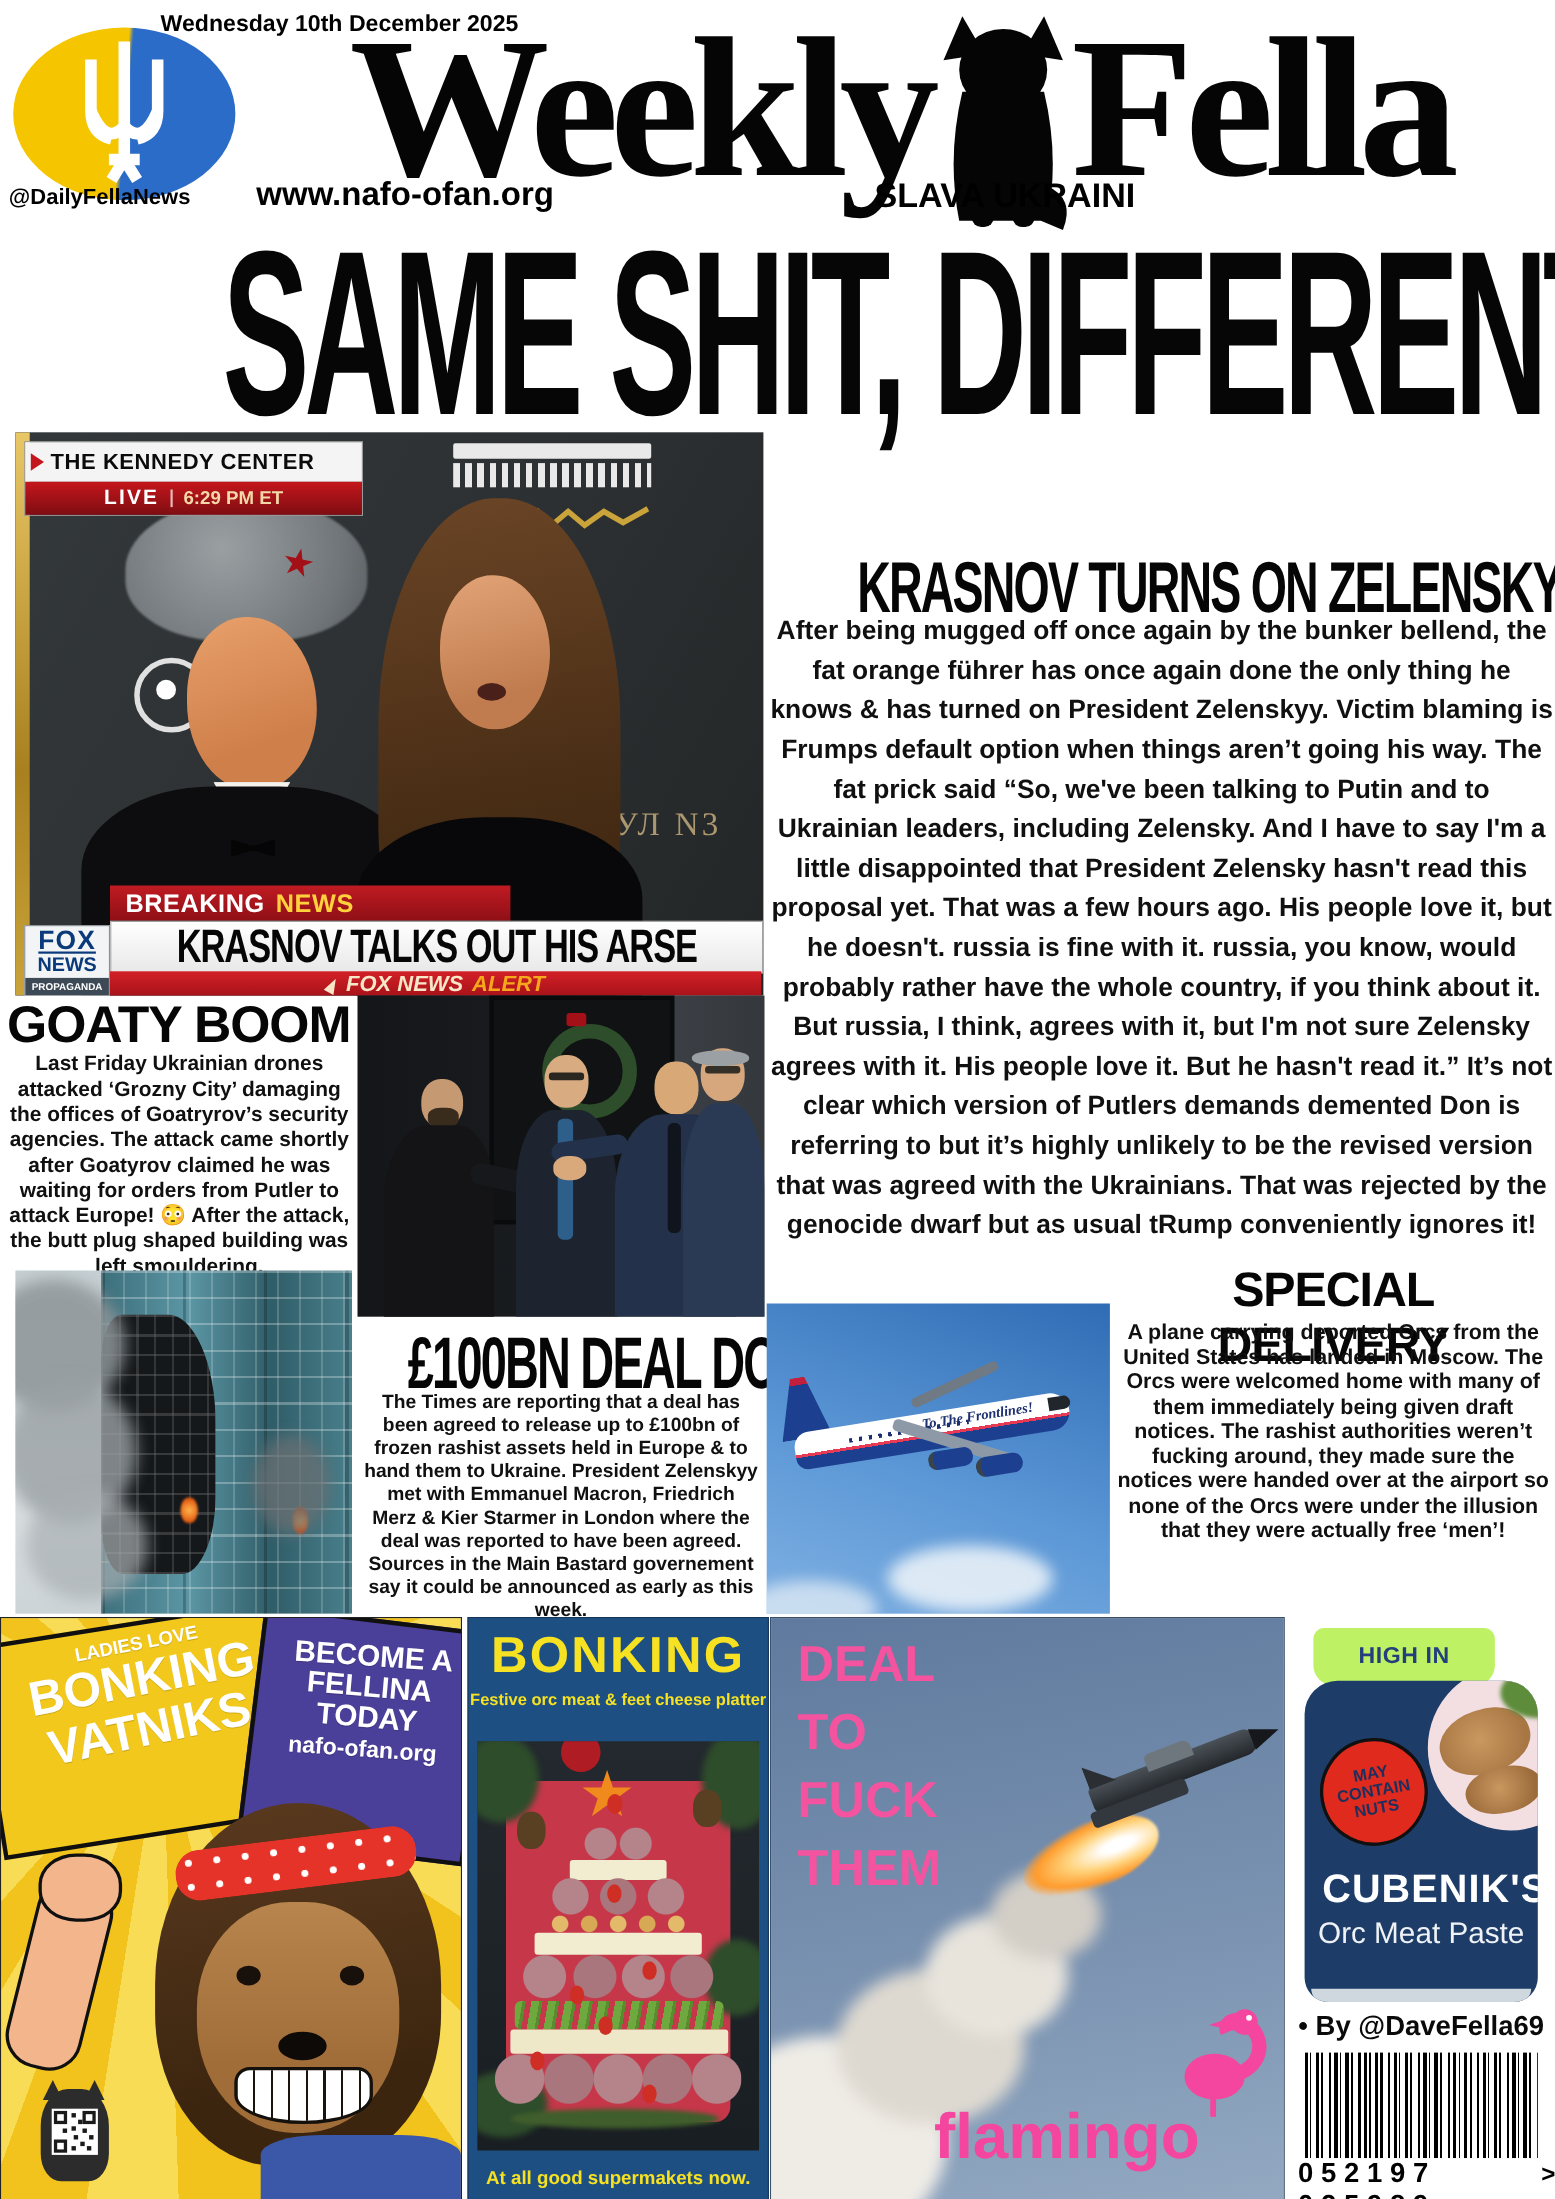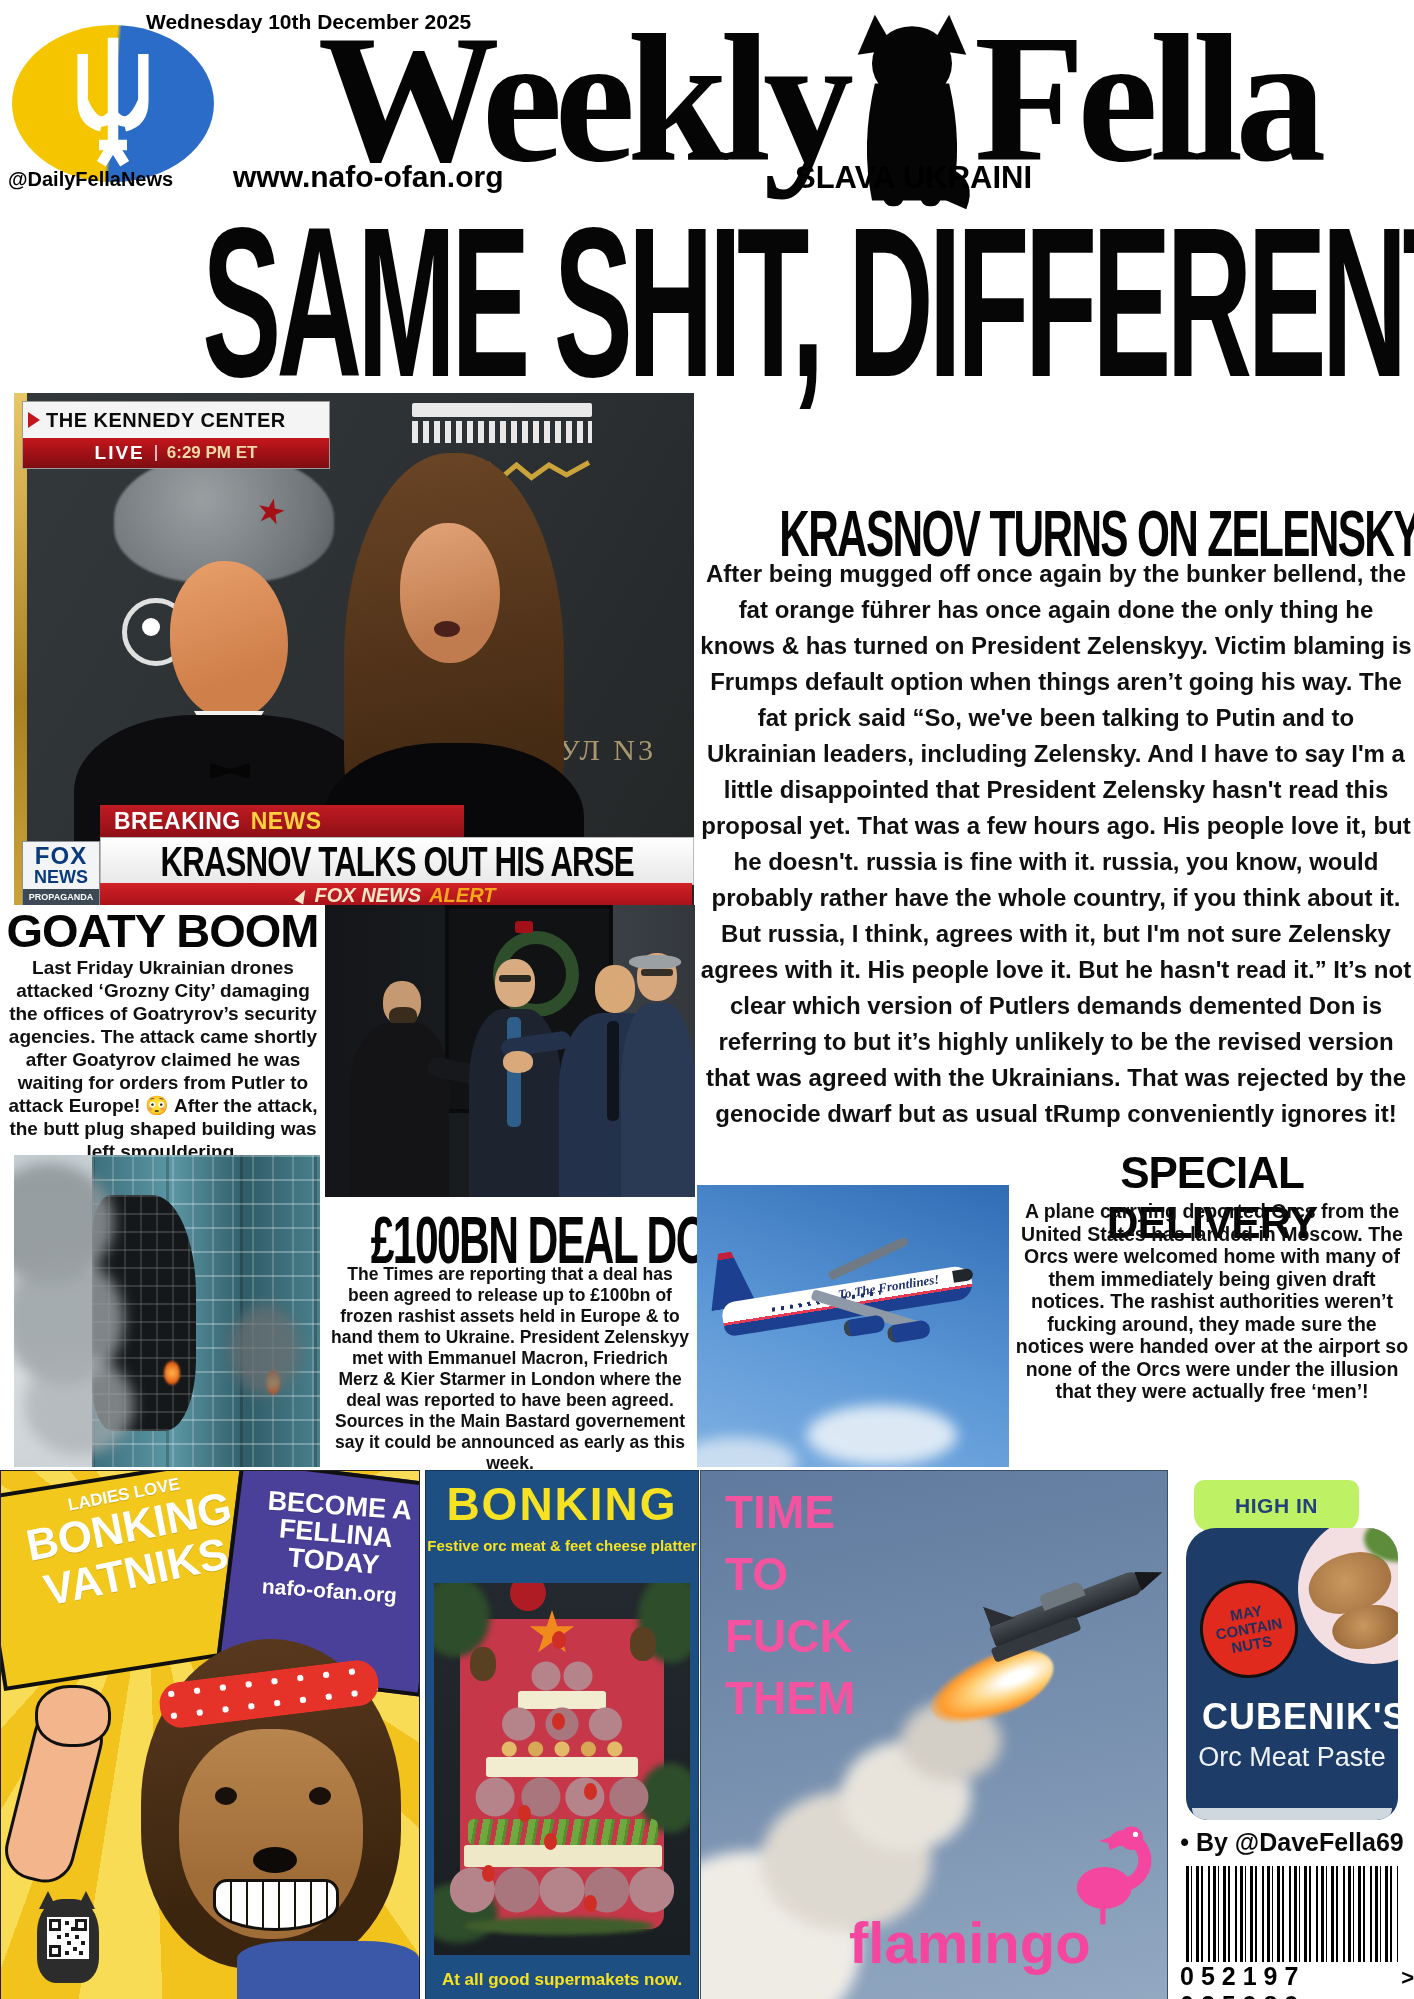--- a/index.html
+++ b/index.html
@@ -135,21 +135,21 @@
     <span class="cond" style="font-size:34px;transform:scale(0.92,1.25);letter-spacing:-1px;">KRASNOV TALKS OUT HIS ARSE</span>
   </div>
   <div class="abs" style="left:86px;top:490px;width:592px;height:25px;background:linear-gradient(180deg,#d32027,#a31118);
               display:flex;align-items:center;justify-content:center;gap:8px;">
     <span style="width:0;height:0;border-bottom:14px solid #f7e6c8;border-left:5px solid transparent;
                  border-right:5px solid transparent;transform:rotate(28deg);"></span>
     <span style="color:#f7e6c8;font-weight:700;font-size:20px;font-style:italic;">FOX NEWS</span>
     <span style="color:#f5a81c;font-weight:700;font-size:20px;font-style:italic;">ALERT</span>
   </div>
   <div class="abs" style="left:8px;top:448px;width:76px;height:67px;background:#f2f4f6;border:1px solid #8a8f94;text-align:center;">
-    <div style="color:#0a3a7a;font-weight:700;font-size:24px;line-height:24px;margin-top:2px;letter-spacing:1px;">FOX</div>
+    <div style="color:#0a3a7a;font-weight:700;font-size:24px;line-height:24px;margin-top:2px;letter-spacing:1px;text-decoration:underline;">FOX</div>
     <div style="color:#0a3a7a;font-weight:700;font-size:18px;line-height:18px;">NEWS</div>
     <div style="background:#3d4a56;color:#fff;font-weight:700;font-size:9px;line-height:16px;margin-top:3px;">PROPAGANDA</div>
   </div>
 </div>
 
 <div class="abs center" style="left:697px;top:496px;width:717px;">
   <span class="cond" style="font-size:51px;transform:scale(0.83,1.28);transform-origin:center top;letter-spacing:-2px;">KRASNOV TURNS ON ZELENSKYY AGAIN</span>
 </div>
 <div class="abs bodytxt" style="left:700px;top:556px;width:712px;font-size:24px;line-height:36px;">After being mugged off once again by the bunker bellend, the fat orange führer has once again done the only thing he knows &amp; has turned on President Zelenskyy. Victim blaming is Frumps default option when things aren’t going his way. The fat prick said “So, we've been talking to Putin and to Ukrainian leaders, including Zelensky. And I have to say I'm a little disappointed that President Zelensky hasn't read this proposal yet. That was a few hours ago. His people love it, but he doesn't. russia is fine with it. russia, you know, would probably rather have the whole country, if you think about it. But russia, I think, agrees with it, but I'm not sure Zelensky agrees with it. His people love it. But he hasn't read it.” It’s not clear which version of Putlers demands demented Don is referring to but it’s highly unlikely to be the revised version that was agreed with the Ukrainians. That was rejected by the genocide dwarf but as usual tRump conveniently ignores it!</div>
 
@@ -359,21 +359,21 @@
     <div class="abs" style="left:0;top:26px;width:160px;height:24px;border-radius:5px 12px 12px 5px;
                 background:linear-gradient(180deg,#4a5157,#23272b);"></div>
     <div class="abs" style="left:156px;top:28px;width:0;height:0;border-left:26px solid #16181b;
                 border-top:10px solid transparent;border-bottom:10px solid transparent;"></div>
     <div class="abs" style="left:58px;top:16px;width:44px;height:16px;border-radius:5px 8px 0 0;background:#6e777e;"></div>
     <div class="abs" style="left:-6px;top:48px;width:92px;height:15px;border-radius:4px;background:#32383d;"></div>
     <div class="abs" style="left:2px;top:6px;width:26px;height:22px;background:#2b2f33;clip-path:polygon(0 0,100% 100%,0 100%);"></div>
   </div>
 
   <div class="abs" style="left:24px;top:10px;width:220px;">
-    <div style="color:#f4539f;font-weight:700;font-size:46px;line-height:62px;">TIME</div>
+    <div style="color:#f4539f;font-weight:700;font-size:46px;line-height:62px;">DEAL</div>
     <div style="color:#f4539f;font-weight:700;font-size:46px;line-height:62px;">TO</div>
     <div style="color:#f4539f;font-weight:700;font-size:46px;line-height:62px;">FUCK</div>
     <div style="color:#f4539f;font-weight:700;font-size:46px;line-height:62px;">THEM</div>
   </div>
 
   <svg viewBox="0 0 60 92" style="position:absolute;left:368px;top:336px;width:86px;height:120px;">
     <g fill="#f4469e">
       <ellipse cx="24" cy="62" rx="21" ry="16"></ellipse>
       <path d="M40 60 C58 54 60 34 46 25 C38 20 30 24 33 31" fill="none" stroke="#f4469e" stroke-width="10"></path>
       <circle cx="45" cy="24" r="9"></circle>

